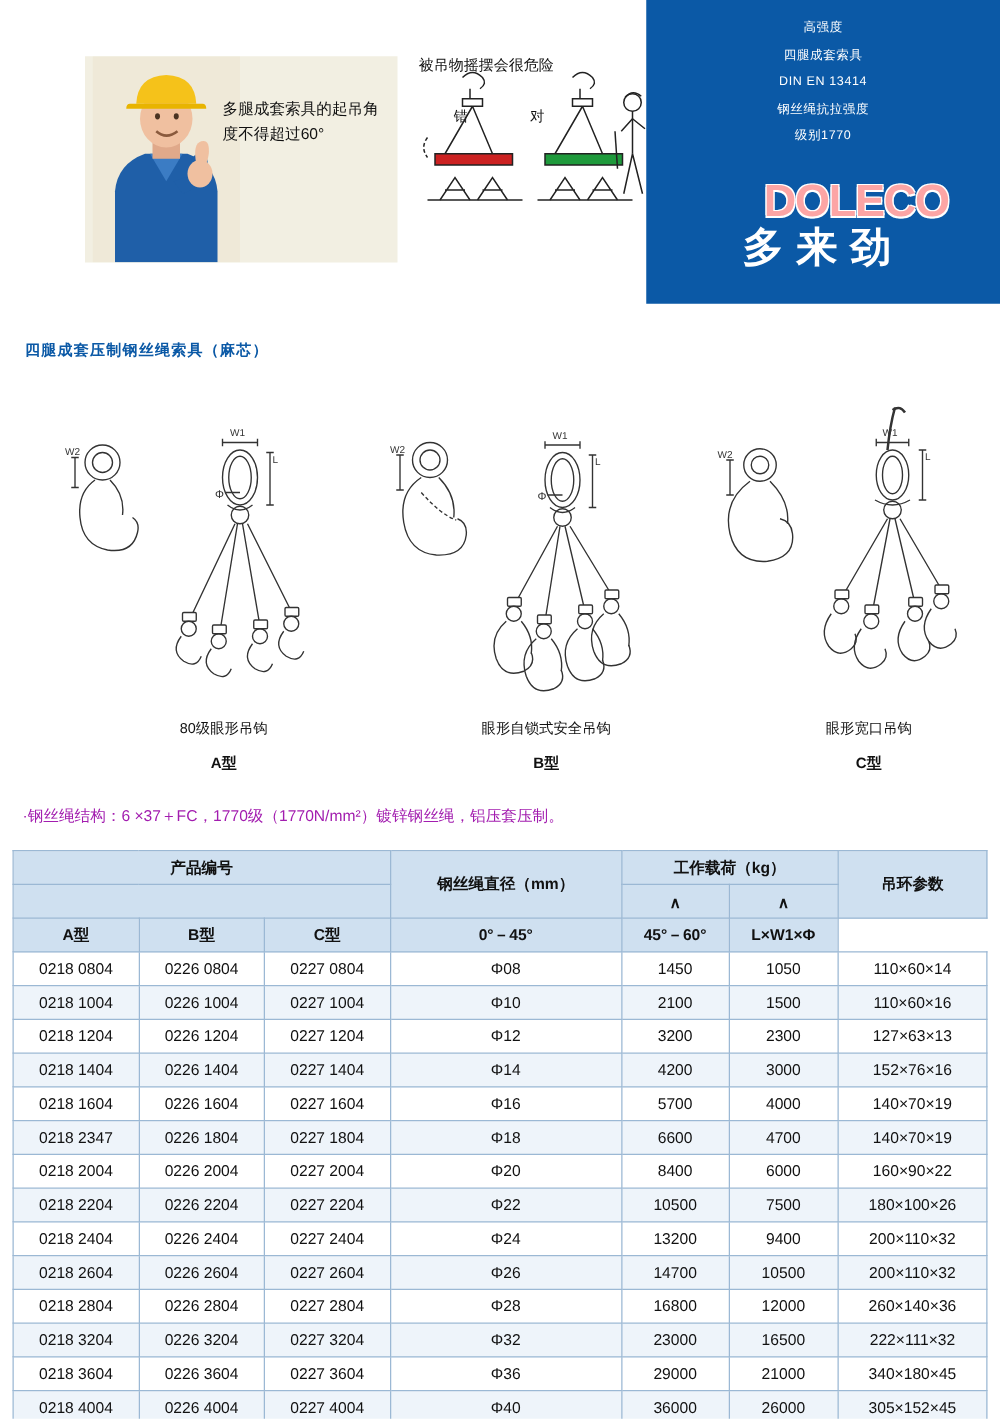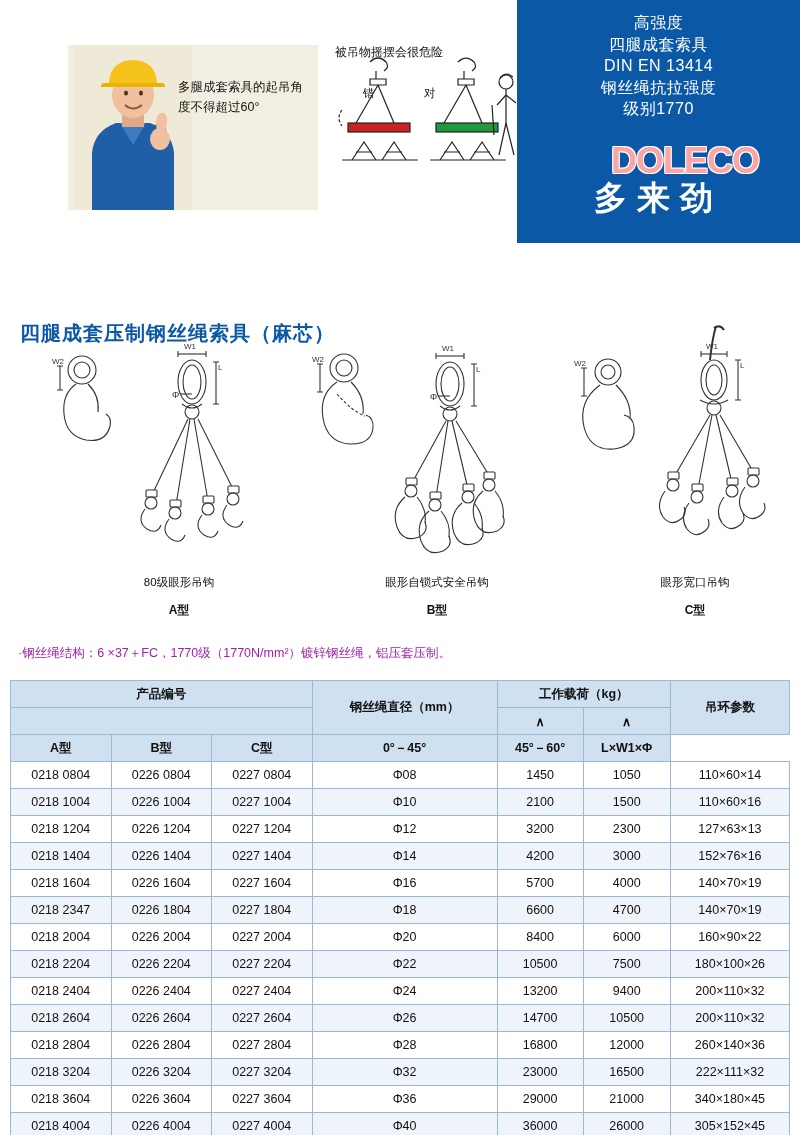--- a/index.html
+++ b/index.html
@@ -14,29 +14,29 @@
   .photo-text{position:absolute;right:8px;top:32px;width:132px;font-size:12.5px;line-height:20px;color:#111;text-align:left;}
   .worker{position:absolute;left:6px;top:0;width:118px;height:165px;}
 
   .swing{position:absolute;left:330px;top:40px;width:195px;height:185px;}
   .swing-title{position:absolute;left:335px;top:44px;font-size:12px;color:#111;}
   .lbl-wrong{position:absolute;left:363px;top:86px;font-size:11.5px;}
   .lbl-right{position:absolute;left:424px;top:86px;font-size:11.5px;}
 
   .blue-panel{position:absolute;left:517px;top:0;width:283px;height:243px;background:#0b59a6;}
   .blue-panel .lines{position:absolute;left:0;top:12px;width:283px;text-align:center;color:#fff;
-    font-size:16px;line-height:21.5px;letter-spacing:.5px;}
+    font-size:10px;line-height:21.5px;letter-spacing:.5px;}
   .doleco{position:absolute;left:0;top:140px;width:336px;text-align:center;
     font-size:36px;font-weight:bold;color:#fca5a5;letter-spacing:-1px;
     text-shadow:1px 1px 0 #ffffff, -1px -1px 0 #ffffff, 1px -1px 0 #fff, -1px 1px 0 #fff;}
   .doleco-cn{position:absolute;left:0;top:176px;width:283px;text-align:center;
     font-size:33px;font-weight:bold;color:#ffffff;letter-spacing:10px;}
 
   
-  .sec-title{position:absolute;left:20px;top:272px;font-size:20px;font-weight:bold;color:#0b59a6;letter-spacing:1px;margin-top:48px;}
+  .sec-title{position:absolute;left:20px;top:272px;font-size:12px;font-weight:bold;color:#0b59a6;letter-spacing:1px;}
 
   
   .diagrams{position:absolute;left:0;top:320px;width:800px;height:320px;margin-left:38px;}
   .dg{position:absolute;top:0;width:266px;height:320px;}
   .dg svg{position:absolute;left:0;top:0;}
   .dg-cap{position:absolute;width:266px;text-align:center;font-size:11.5px;color:#111;}
   .dg-cap.n1{top:255px;}
   .dg-cap.n2{top:282px;font-weight:bold;font-size:12px;}
 
   

